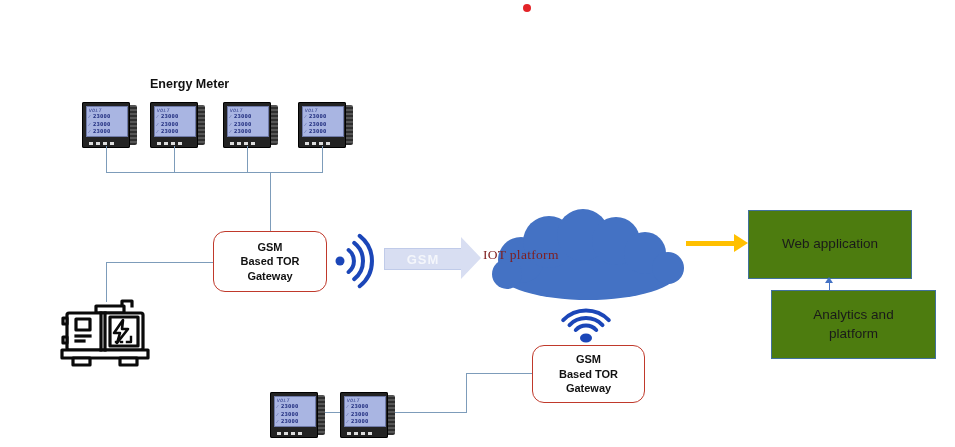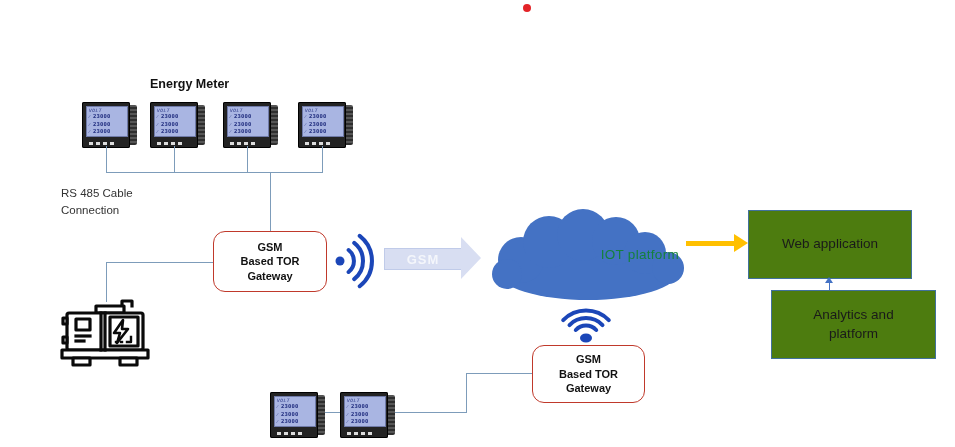--- a/index.html
+++ b/index.html
@@ -54,22 +54,22 @@
   .gsm-arrow{position:absolute;left:384px;top:237px;width:98px;height:42px;}
   .gsm-arrow .bar{position:absolute;left:0;top:11px;width:76px;height:20px;background:var(--arrowfill);
     border:1px solid #c0cbe9;display:flex;align-items:center;justify-content:center;
     font-size:13px;font-weight:bold;letter-spacing:1px;color:#f4f6fb;}
   .gsm-arrow .head{position:absolute;left:77px;top:0;width:0;height:0;
     border-top:21px solid transparent;border-bottom:21px solid transparent;
     border-left:20px solid var(--arrowfill);}
 
   
   .cloud{position:absolute;left:483px;top:208px;width:210px;height:98px;}
-  .cloud-label{position:absolute;left:0;right:14px;top:39px;text-align:right;
-    color:#15803d;font-size:13.5px;letter-spacing:.3px;}
+  .cloud-label{position:absolute;left:0;right:14px;top:39px;text-align:left;
+    color:#7f1d1d;font-size:13.5px;letter-spacing:.3px;font-family:Liberation Serif, serif;}
 
   
   .yellow-arrow{position:absolute;left:686px;top:234px;width:64px;height:18px;}
   .yellow-arrow .bar{position:absolute;left:0;top:7px;width:50px;height:5px;background:var(--yellow);}
   .yellow-arrow .head{position:absolute;left:48px;top:0;width:0;height:0;
     border-top:9px solid transparent;border-bottom:9px solid transparent;
     border-left:14px solid var(--yellow);}
 
   
   .up-arrow{position:absolute;left:824px;top:277px;width:10px;height:13px;}
@@ -151,24 +151,20 @@
         </div>
       <div class="meter-btns">
           <i></i>
           <i></i>
           <i></i>
           <i></i>
         </div>
     </div>
   </div>
 
-  <div class="rs485">
-    <div>RS 485 Cable</div>
-    <div>Connection</div>
-  </div>
 
   <div class="ln" style="left:106px;top:146px;width:1px;height:26px"></div>
   <div class="ln" style="left:174px;top:146px;width:1px;height:26px"></div>
   <div class="ln" style="left:247px;top:146px;width:1px;height:26px"></div>
   <div class="ln" style="left:322px;top:146px;width:1px;height:26px"></div>
   <div class="ln" style="left:106px;top:172px;width:217px;height:1px"></div>
   <div class="ln" style="left:270px;top:172px;width:1px;height:59px"></div>
   <div class="ln" style="left:106px;top:262px;width:107px;height:1px"></div>
   <div class="ln" style="left:106px;top:262px;width:1px;height:40px"></div>
   <div class="ln" style="left:318px;top:412px;width:22px;height:1px"></div>

